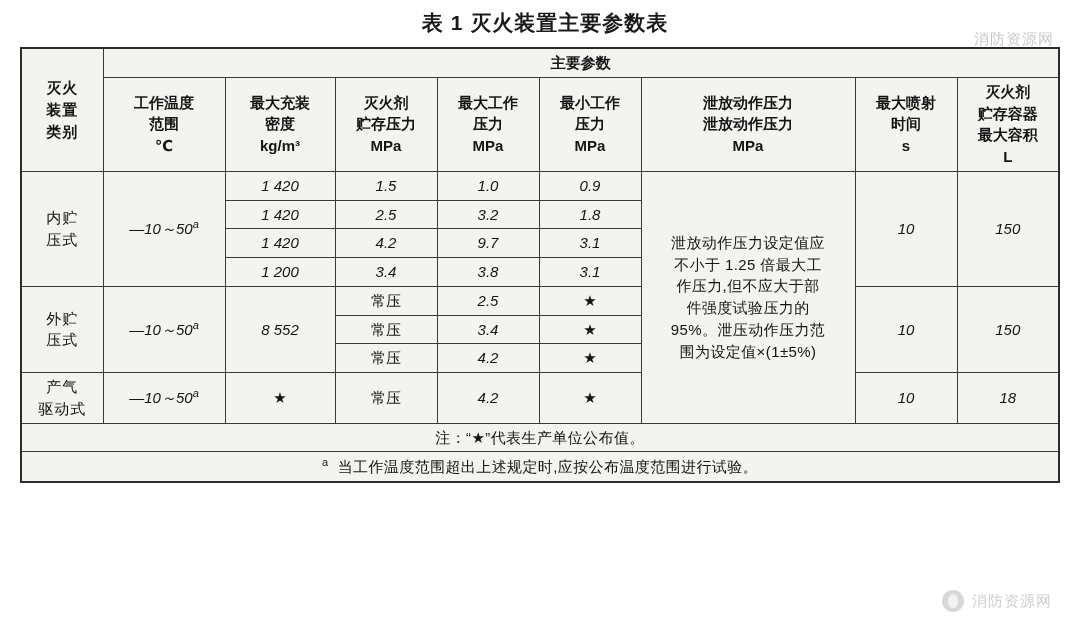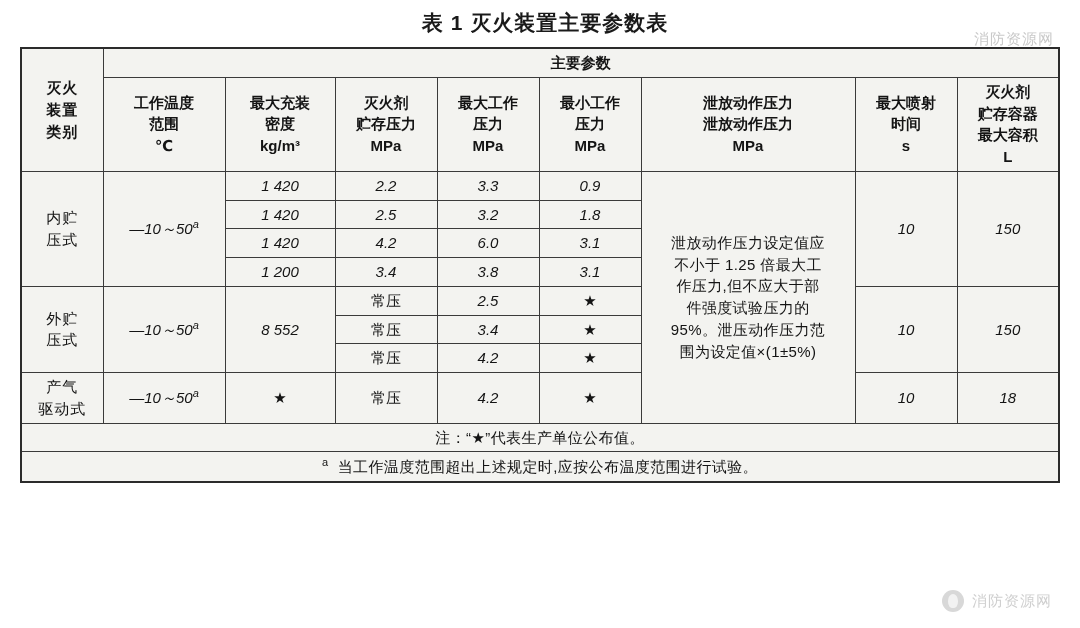--- a/index.html
+++ b/index.html
@@ -219,22 +219,22 @@
     </thead>
     <tbody>
 
       <tr>
         <td rowspan="4" class="cat-cell">
           <div>内贮</div>
           <div>压式</div>
         </td>
         <td rowspan="4" class="num"><span>—10～50</span><sup class="sup-a">a</sup></td>
         <td class="num">1 420</td>
-        <td class="num">2.2</td>
-        <td class="num">3.3</td>
+        <td class="num">1.5</td>
+        <td class="num">1.0</td>
         <td class="num">0.9</td>
         <td rowspan="8" class="safety">
           <div>泄放动作压力设定值应</div>
           <div>不小于 1.25 倍最大工</div>
           <div>作压力,但不应大于部</div>
           <div>件强度试验压力的</div>
           <div>95%。泄压动作压力范</div>
           <div>围为设定值×(1±5%)</div>
         </td>
         <td rowspan="4" class="num">10</td>
@@ -242,21 +242,21 @@
       </tr>
       <tr>
         <td class="num">1 420</td>
         <td class="num">2.5</td>
         <td class="num">3.2</td>
         <td class="num">1.8</td>
       </tr>
       <tr>
         <td class="num">1 420</td>
         <td class="num">4.2</td>
-        <td class="num">6.0</td>
+        <td class="num">9.7</td>
         <td class="num">3.1</td>
       </tr>
       <tr>
         <td class="num">1 200</td>
         <td class="num">3.4</td>
         <td class="num">3.8</td>
         <td class="num">3.1</td>
       </tr>
 
       <tr>

